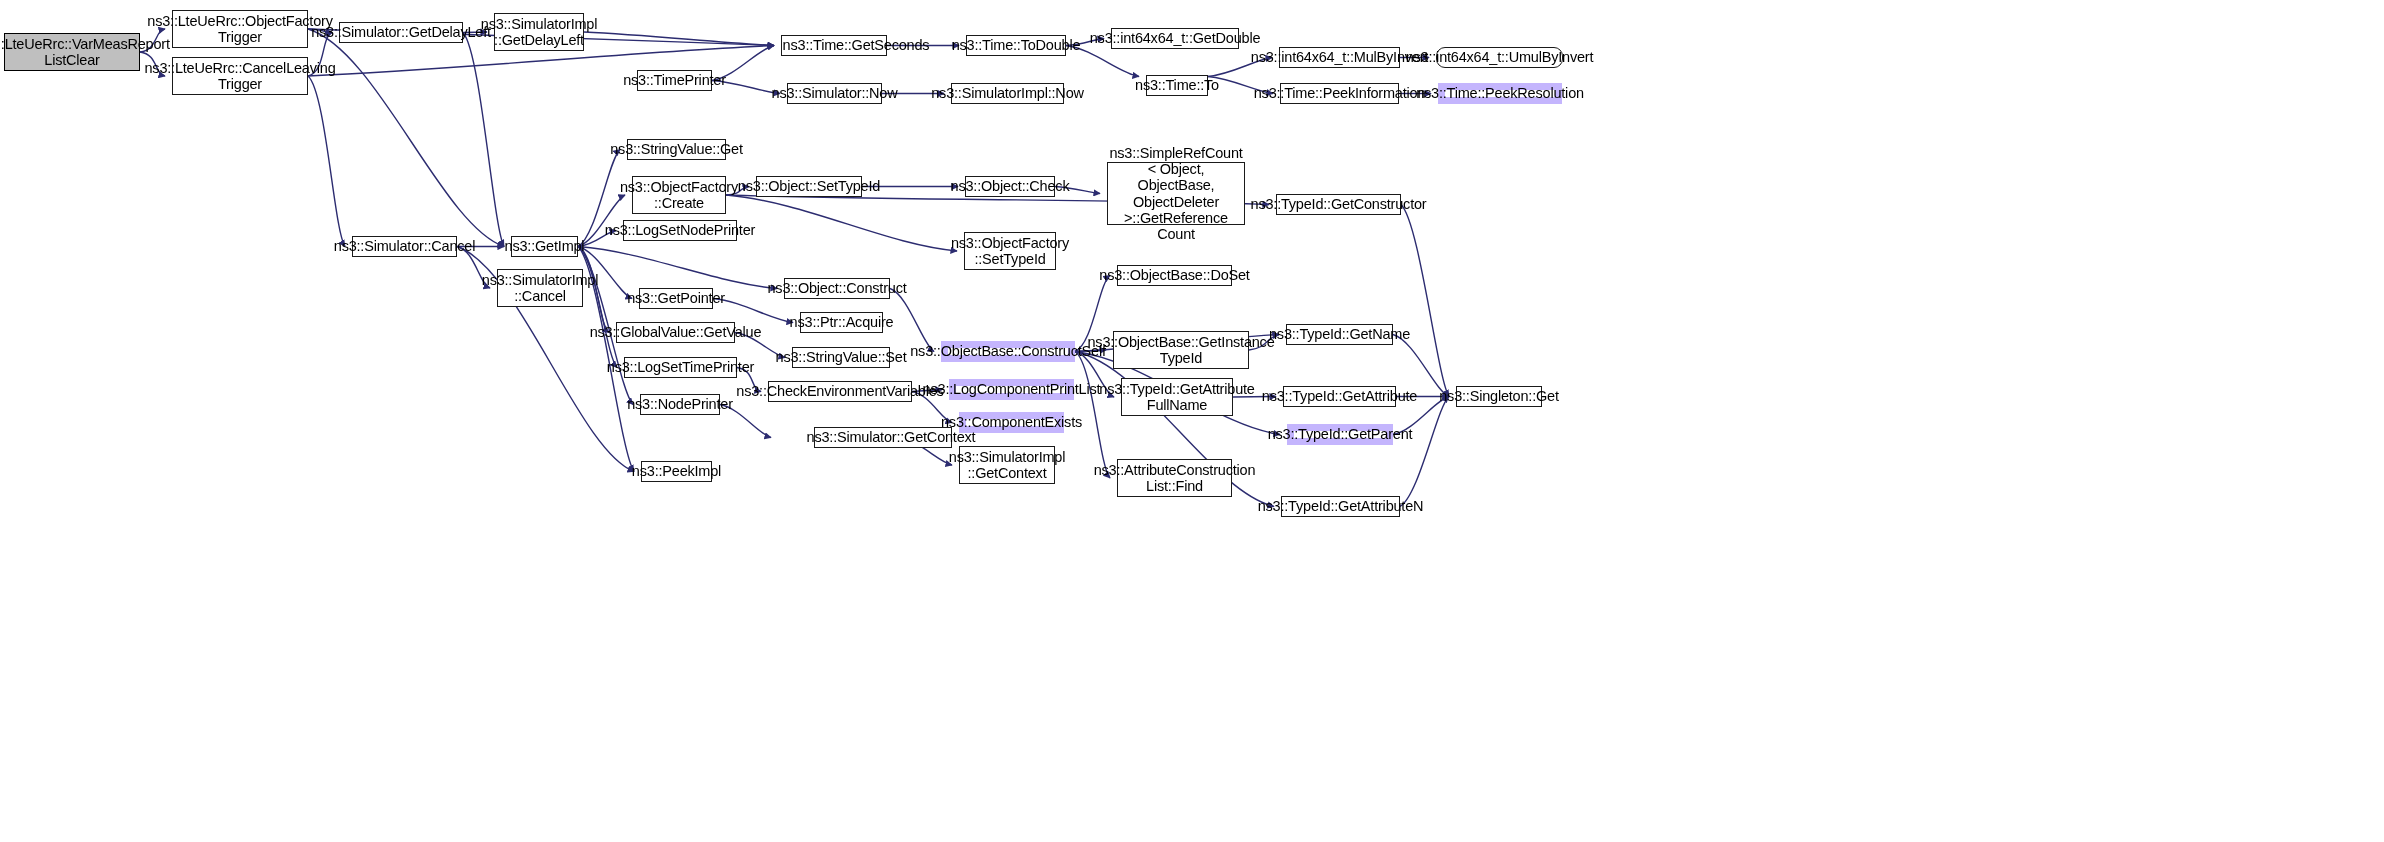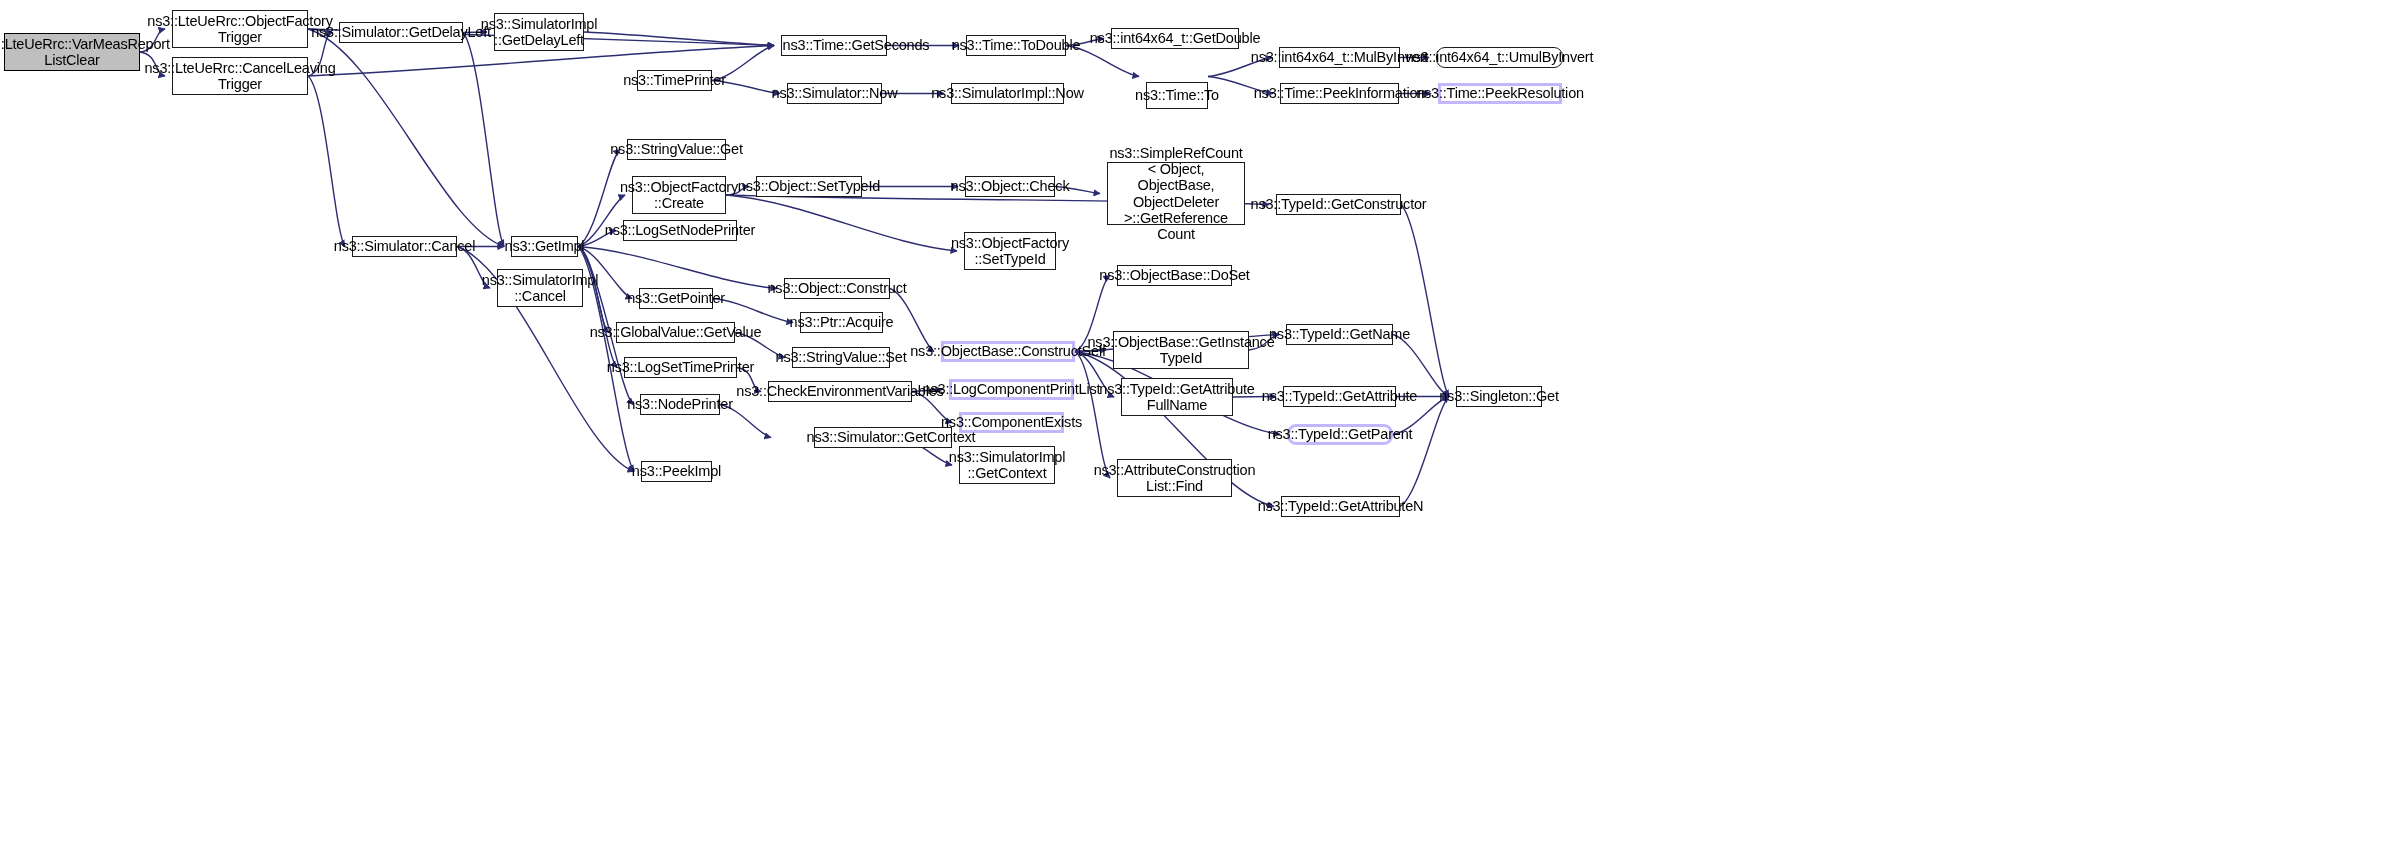--- a/index.html
+++ b/index.html
@@ -4,21 +4,21 @@
 <style>
   html,body{margin:0;padding:0;background:#ffffff;}
   #canvas{position:relative;width:2384px;height:842px;background:#ffffff;
           font-family:"Liberation Sans","DejaVu Sans",sans-serif;overflow:hidden;}
   svg.edges{position:absolute;left:0;top:0;width:2384px;height:842px;pointer-events:none;}
   .node{position:absolute;box-sizing:border-box;display:flex;align-items:center;
         justify-content:center;text-align:center;background:#ffffff;
         border:1px solid #1a1a1a;font-size:14.5px;color:#000;line-height:1.12;
         padding:1px 4px;white-space:pre-line;letter-spacing:-0.2px;}
   .node.root{background:#bfbfbf;border:1px solid #000;}
-  .node.hot{border:3px solid #c4b5fd;}
+  .node.hot{border:7px solid #c4b5fd;}
 </style>
 </head>
 <body>
 
 <div id="canvas">
   <svg class="edges" id="edge-layer" viewBox="0 0 2384 842" xmlns="http://www.w3.org/2000/svg">
     <defs>
       <marker id="arrow" viewBox="0 0 10 10" refX="9" refY="5" markerWidth="5.2" markerHeight="5.2" orient="auto-start-reverse">
         <path d="M 0 0 L 10 5 L 0 10 z" fill="#2c2c70"></path>
       </marker>
@@ -92,21 +92,21 @@
       <div class="node" style="left: 172px; top: 10px; width: 136px; height: 38px;">ns3::LteUeRrc::ObjectFactory
 Trigger</div>
       <div class="node" style="left: 172px; top: 57px; width: 136px; height: 38px;">ns3::LteUeRrc::CancelLeaving
 Trigger</div>
       <div class="node" style="left: 339px; top: 22px; width: 124px; height: 21px;">ns3::Simulator::GetDelayLeft</div>
       <div class="node" style="left: 494px; top: 13px; width: 90px; height: 38px;">ns3::SimulatorImpl
 ::GetDelayLeft</div>
       <div class="node" style="left: 781px; top: 35px; width: 106px; height: 21px; padding-left: 48px;">ns3::Time::GetSeconds</div>
       <div class="node" style="left: 966px; top: 35px; width: 100px; height: 21px;">ns3::Time::ToDouble</div>
       <div class="node" style="left: 1111px; top: 28px; width: 128px; height: 21px;">ns3::int64x64_t::GetDouble</div>
-      <div class="node" style="left: 1146px; top: 82px; width: 62px; height: 27px;">ns3::Time::To</div>
+      <div class="node" style="left: 1146px; top: 75px; width: 62px; height: 21px;">ns3::Time::To</div>
       <div class="node" style="left: 1279px; top: 47px; width: 121px; height: 21px;">ns3::int64x64_t::MulByInvert</div>
       <div class="node" style="left: 1436px; top: 47px; width: 127px; height: 21px; border-radius: 9px;">ns3::int64x64_t::UmulByInvert</div>
       <div class="node" style="left: 1280px; top: 83px; width: 119px; height: 21px;">ns3::Time::PeekInformation</div>
       <div class="node hot" style="left: 1438px; top: 83px; width: 124px; height: 21px;">ns3::Time::PeekResolution</div>
       <div class="node" style="left: 637px; top: 70px; width: 75px; height: 21px;">ns3::TimePrinter</div>
       <div class="node" style="left: 787px; top: 83px; width: 95px; height: 21px;">ns3::Simulator::Now</div>
       <div class="node" style="left: 951px; top: 83px; width: 113px; height: 21px;">ns3::SimulatorImpl::Now</div>
       <div class="node" style="left: 627px; top: 139px; width: 99px; height: 21px;">ns3::StringValue::Get</div>
       <div class="node" style="left: 632px; top: 176px; width: 94px; height: 38px;">ns3::ObjectFactory
 ::Create</div>
@@ -136,21 +136,21 @@
       <div class="node" style="left: 1286px; top: 324px; width: 107px; height: 21px;">ns3::TypeId::GetName</div>
       <div class="node" style="left: 624px; top: 357px; width: 113px; height: 21px;">ns3::LogSetTimePrinter</div>
       <div class="node" style="left: 768px; top: 381px; width: 144px; height: 21px;">ns3::CheckEnvironmentVariables</div>
       <div class="node hot" style="left: 949px; top: 379px; width: 125px; height: 21px;">ns3::LogComponentPrintList</div>
       <div class="node" style="left: 1121px; top: 378px; width: 112px; height: 38px;">ns3::TypeId::GetAttribute
 FullName</div>
       <div class="node" style="left: 1283px; top: 386px; width: 113px; height: 21px;">ns3::TypeId::GetAttribute</div>
       <div class="node" style="left: 1456px; top: 386px; width: 86px; height: 21px;">ns3::Singleton::Get</div>
       <div class="node" style="left: 640px; top: 394px; width: 80px; height: 21px;">ns3::NodePrinter</div>
       <div class="node hot" style="left: 959px; top: 412px; width: 105px; height: 21px;">ns3::ComponentExists</div>
-      <div class="node hot" style="left: 1287px; top: 424px; width: 106px; height: 21px; border-radius: 9px;">ns3::TypeId::GetParent</div>
+      <div class="node hot" style="left: 1287px; top: 424px; width: 106px; height: 21px;">ns3::TypeId::GetParent</div>
       <div class="node" style="left: 814px; top: 427px; width: 138px; height: 21px; padding-left: 20px;">ns3::Simulator::GetContext</div>
       <div class="node" style="left: 959px; top: 446px; width: 96px; height: 38px;">ns3::SimulatorImpl
 ::GetContext</div>
       <div class="node" style="left: 1117px; top: 459px; width: 115px; height: 38px;">ns3::AttributeConstruction
 List::Find</div>
       <div class="node" style="left: 641px; top: 461px; width: 71px; height: 21px;">ns3::PeekImpl</div>
       <div class="node" style="left: 1281px; top: 496px; width: 119px; height: 21px;">ns3::TypeId::GetAttributeN</div>
     </div>
 </div>
 

